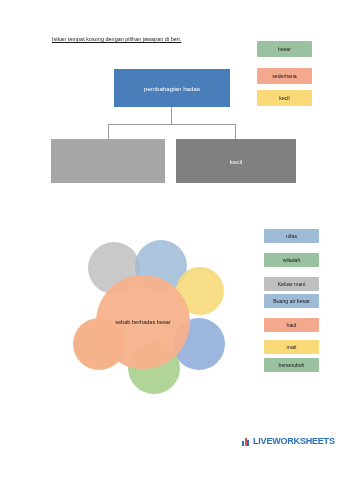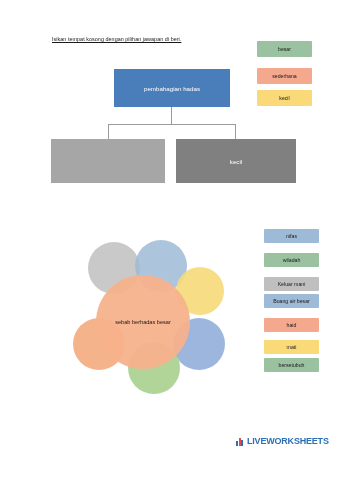--- a/index.html
+++ b/index.html
@@ -156,21 +156,21 @@
   .chip-wiladah     { top: 253px; background: #9bc2a0; }
   .chip-keluar      { top: 277px; background: #bfbfbf; }
   .chip-buang       { top: 294px; background: #9dbbd6; }
   .chip-haid        { top: 318px; background: #f4a98e; }
   .chip-mati        { top: 340px; background: #f9d978; }
   .chip-bersetubuh  { top: 358px; background: #9bc2a0; }
 
   
   .footer {
     position: absolute;
-    left: 236px;
+    left: 242px;
     top: 436px;
     display: flex;
     align-items: center;
     gap: 2px;
   }
   .footer-mark {
     width: 9px;
     height: 9px;
     position: relative;
   }

